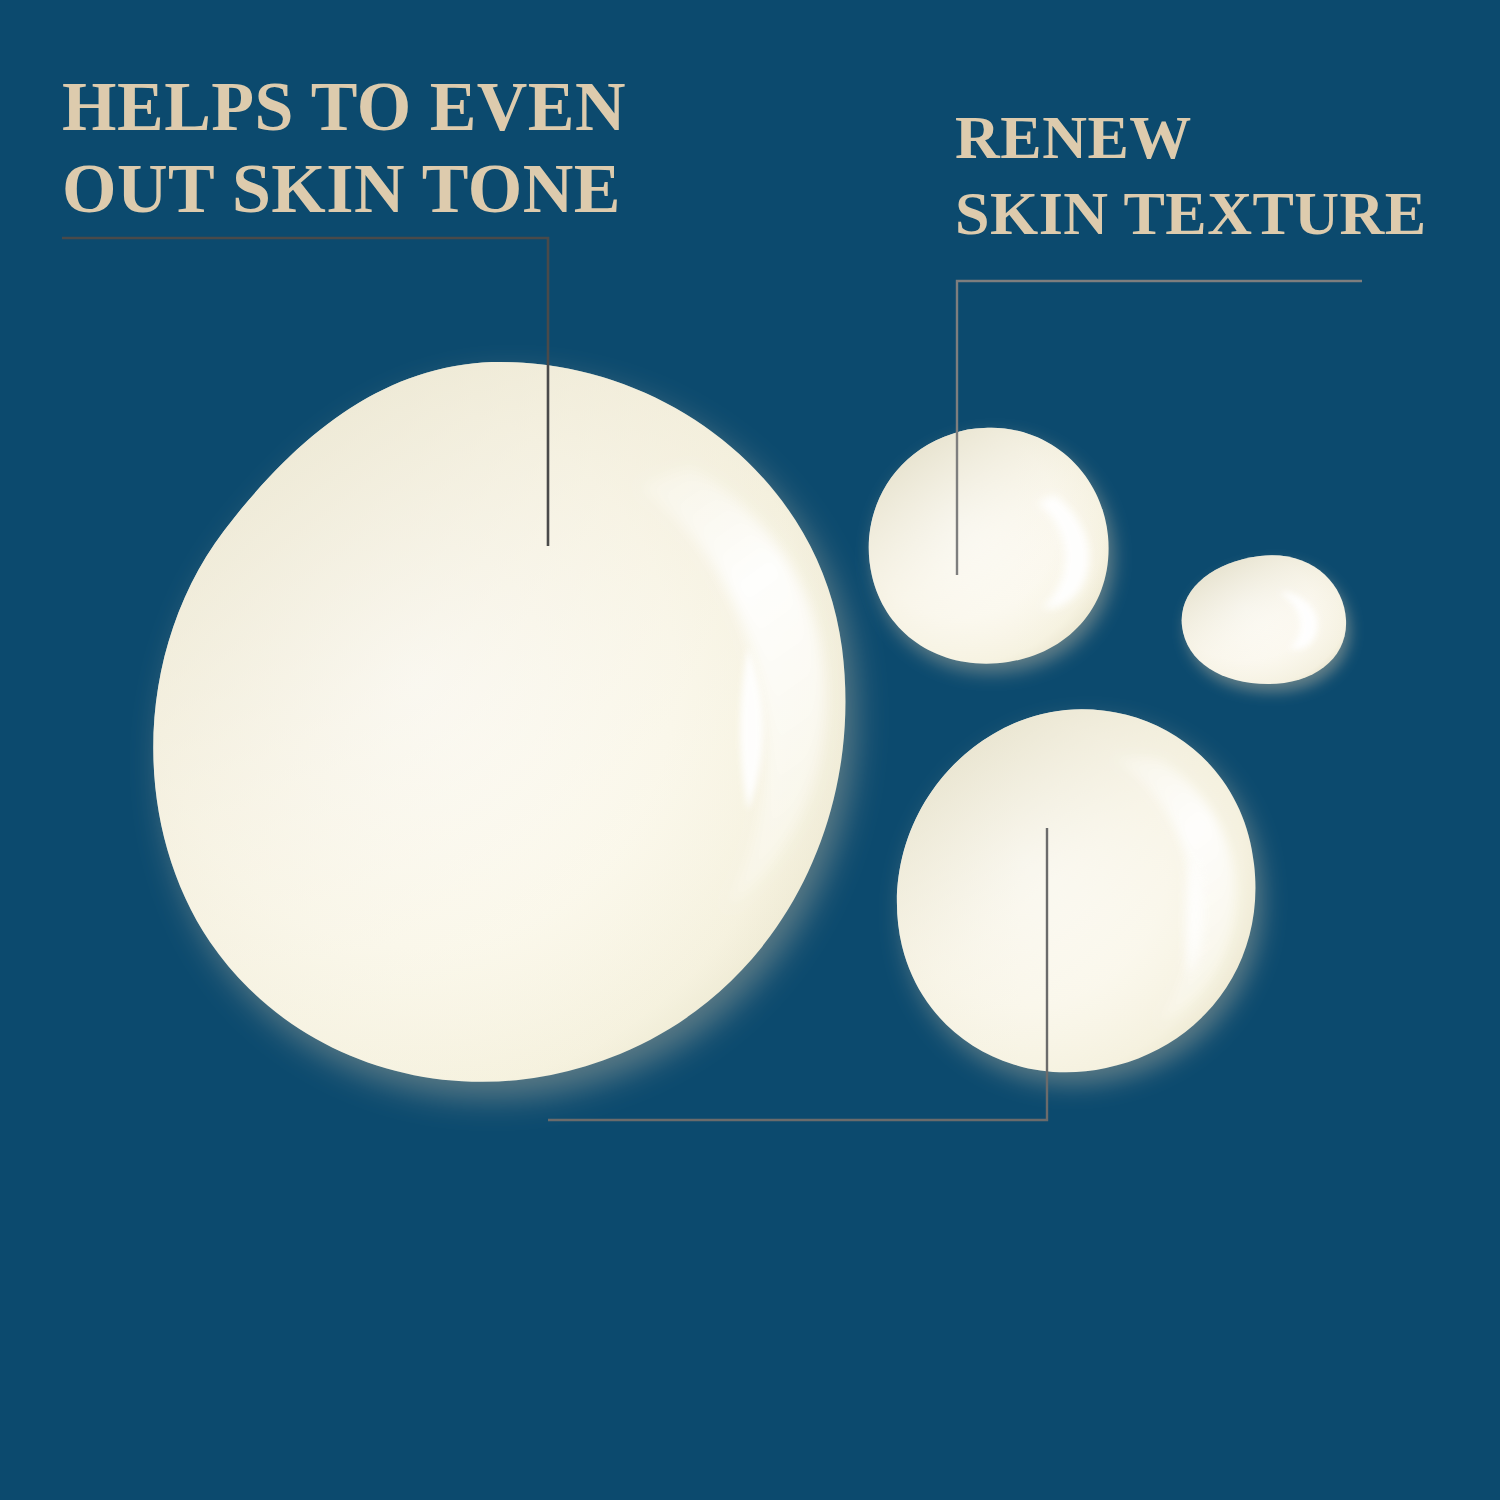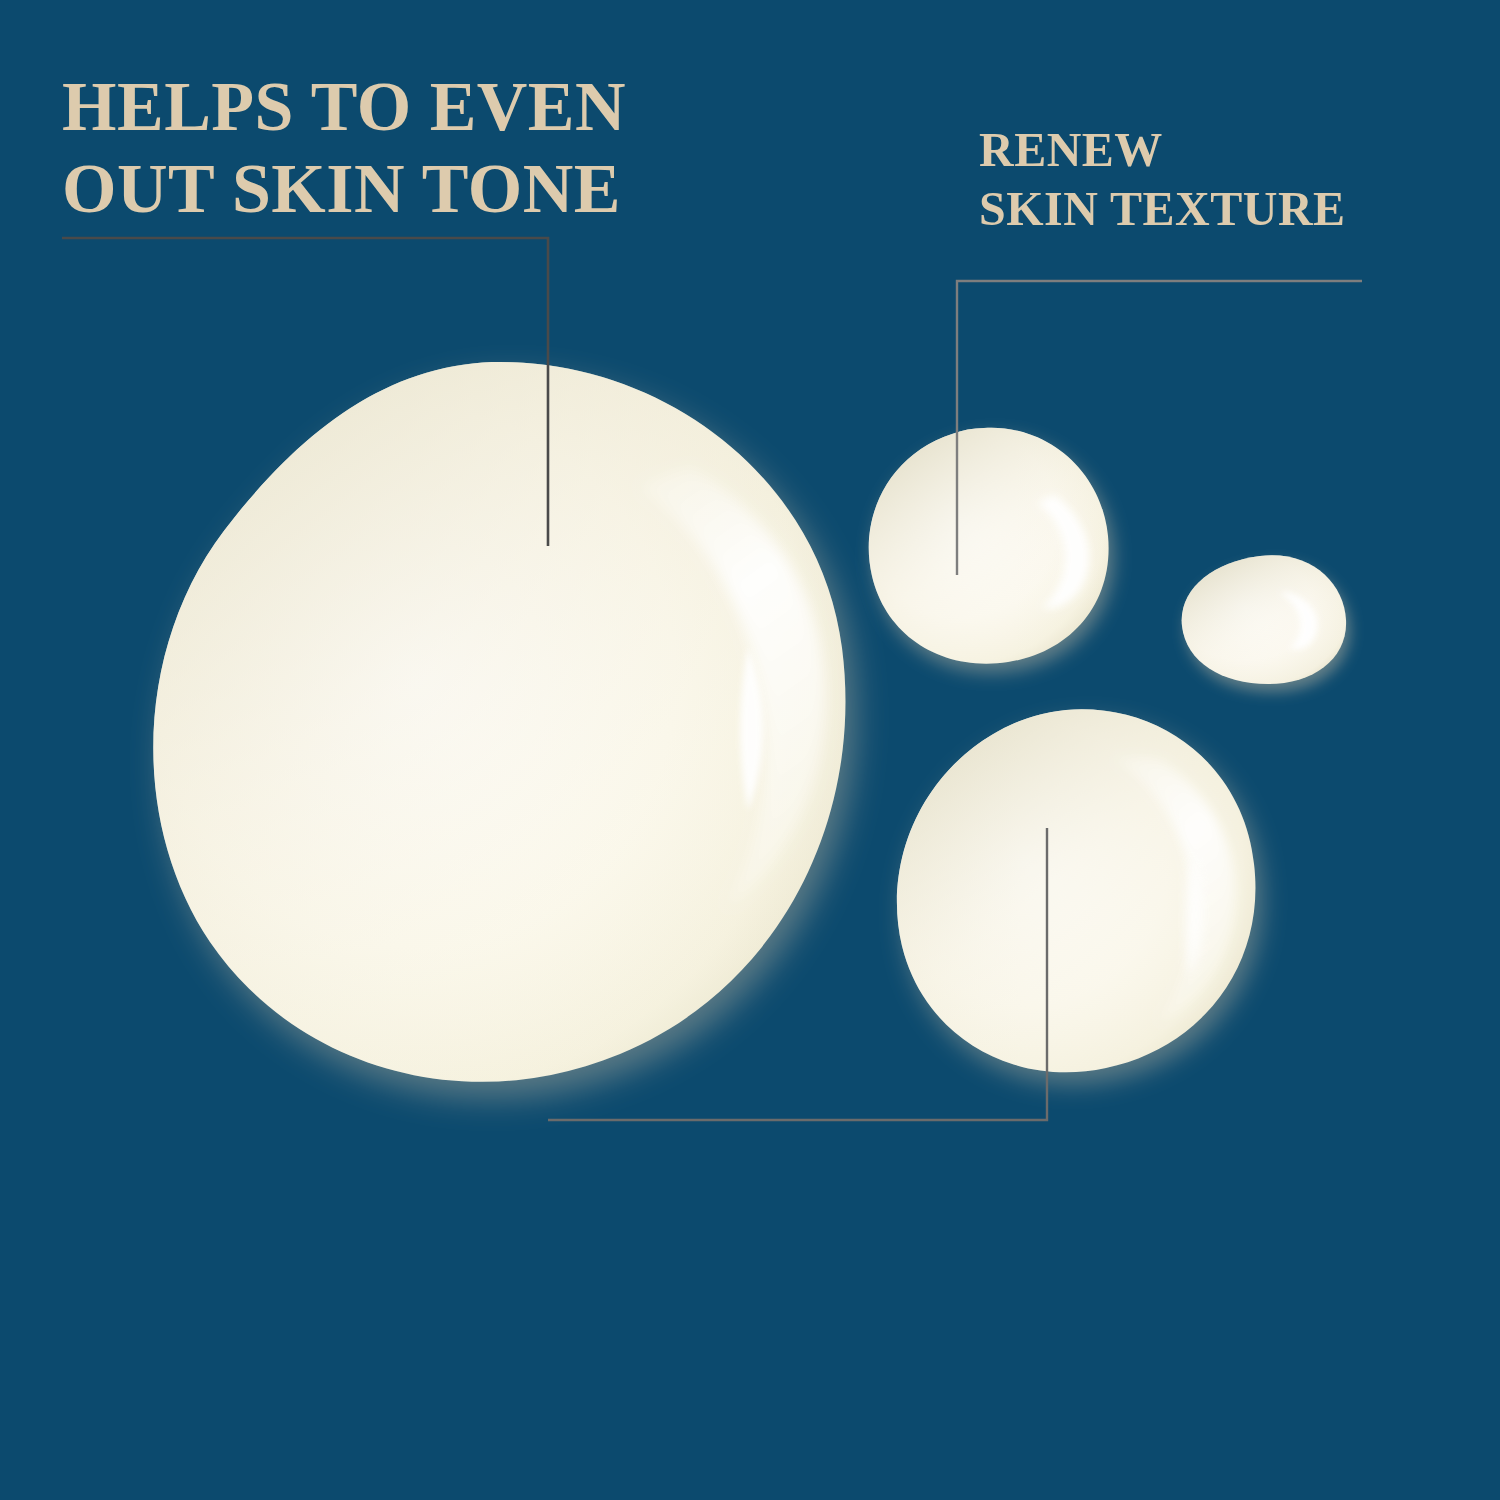--- a/index.html
+++ b/index.html
@@ -28,25 +28,24 @@
     white-space: pre-line;
     -webkit-font-smoothing: antialiased;
   }
   #text-even-tone {
     left: 62px;
     top: 66px;
     font-size: 70px;
     line-height: 1.17;
   }
   #text-renew-texture {
-    left: 979px;
+    left: 955px;
     top: 100px;
-    font-size: 48px;
+    font-size: 62px;
     line-height: 1.22;
-    margin-top: 21px;
   }
   #text-developed-balance {
     left: 558px;
     top: 1148px;
     font-size: 62px;
     line-height: 1.28;
   }
 
   
   #leaders {

